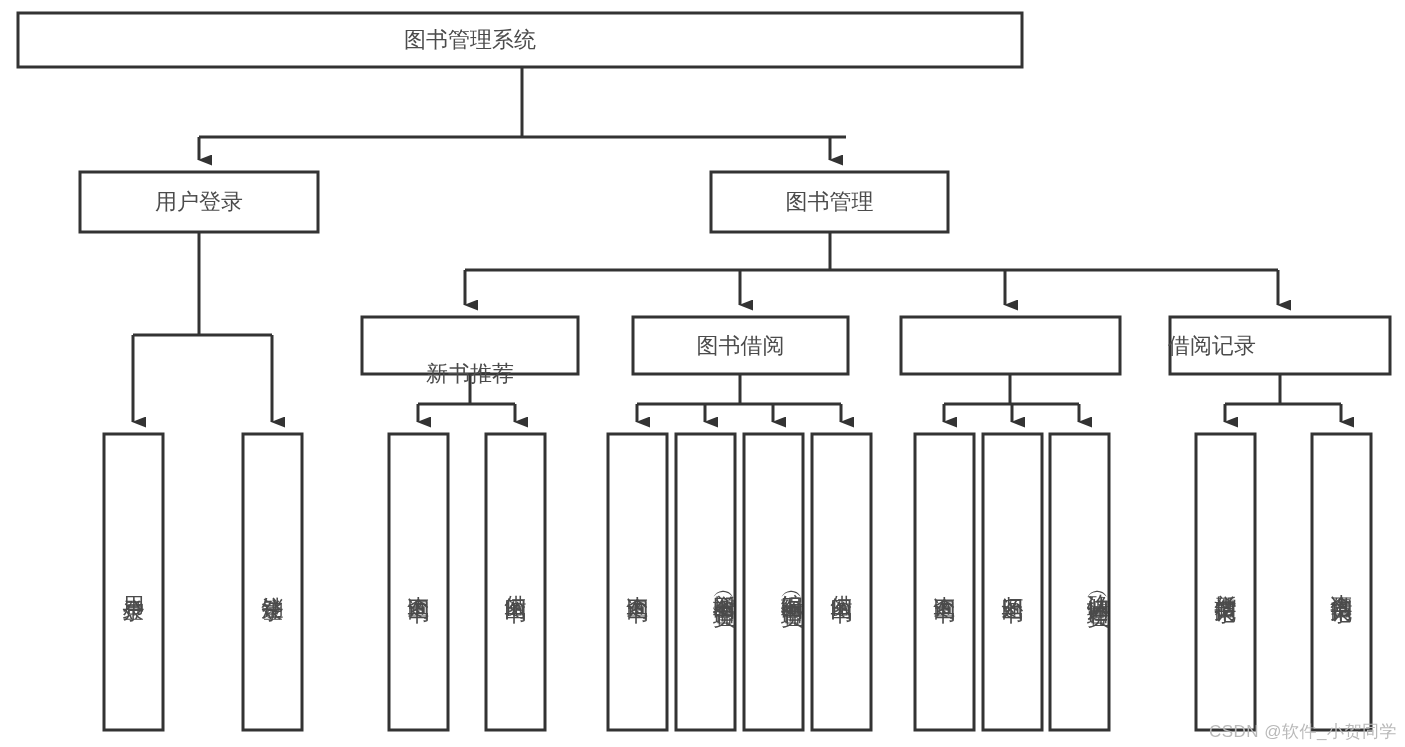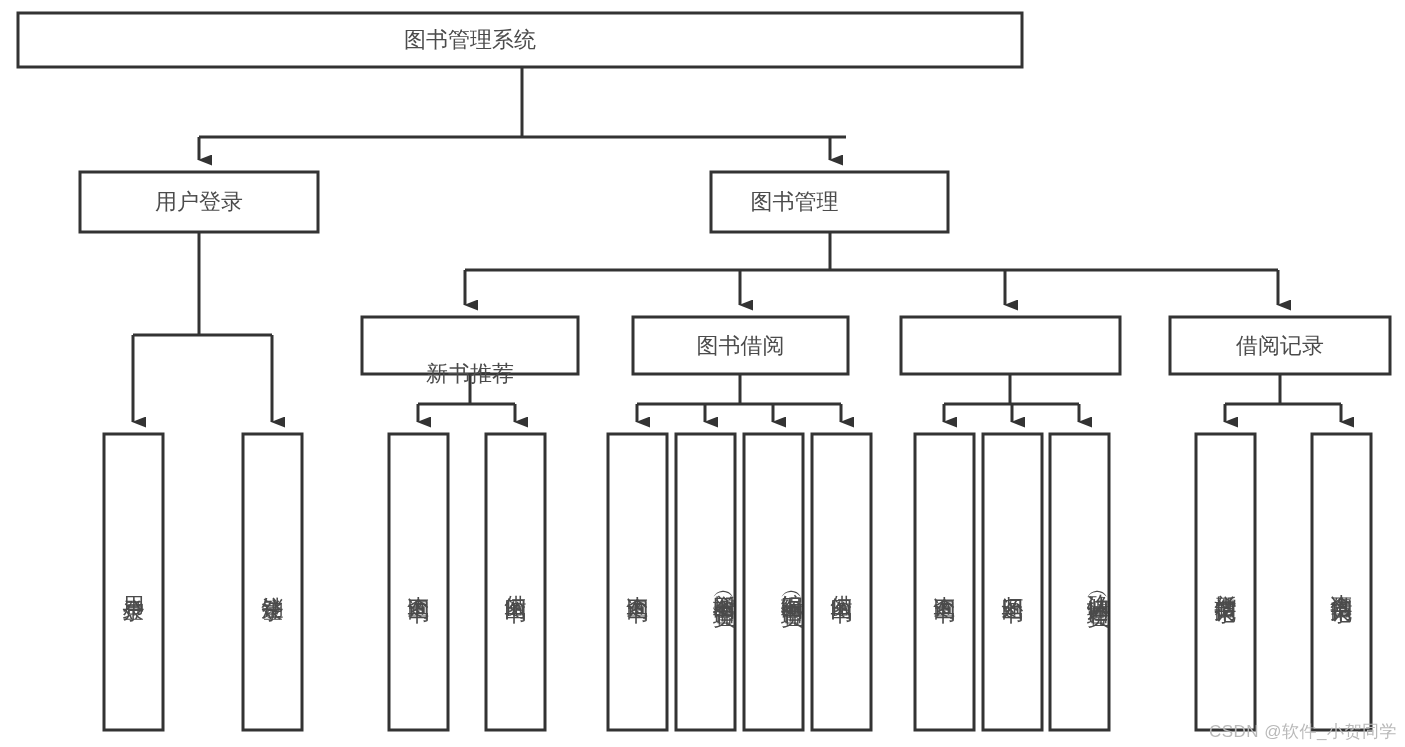--- a/index.html
+++ b/index.html
@@ -166,25 +166,25 @@
     <rect class="node-box" x="983" y="434" width="59" height="296"></rect>
     <rect class="node-box" x="1050" y="434" width="59" height="296"></rect>
 
     <rect class="node-box" x="1196" y="434" width="59" height="296"></rect>
     <rect class="node-box" x="1312" y="434" width="59" height="296"></rect>
   </svg>
 
   <div class="node-label horizontal" style="left:18px; top:13px; width:904px; height:54px;text-align:center;">图书管理系统</div>
 
   <div class="node-label horizontal" style="left:80px; top:172px; width:238px; height:60px;">用户登录</div>
-  <div class="node-label horizontal" style="left:676px; top:172px; width:237px; height:60px;">图书管理</div>
+  <div class="node-label horizontal" style="left:711px; top:172px; width:237px; height:60px;">图书管理</div>
 
   <div class="node-label horizontal" style="left:362px; top:317px; width:216px; height:57px;margin-top:28px;">新书推荐</div>
   <div class="node-label horizontal" style="left:633px; top:317px; width:215px; height:57px;">图书借阅</div>
-  <div class="node-label horizontal" style="left:1170px; top:317px; width:220px; height:57px;">借阅记录</div>
+  <div class="node-label horizontal" style="left:1102px; top:317px; width:220px; height:57px;">借阅记录</div>
 
   <div class="node-label vertical" style="left:104px; top:434px; width:59px; height:296px;">用户登录</div>
   <div class="node-label vertical" style="left:243px; top:434px; width:59px; height:296px;">注销登录</div>
 
   <div class="node-label vertical" style="left:389px; top:434px; width:59px; height:296px;">查询图书</div>
   <div class="node-label vertical" style="left:486px; top:434px; width:59px; height:296px;">借阅图书</div>
 
   <div class="node-label vertical" style="left:608px; top:434px; width:59px; height:296px;">查询图书</div>
   <div class="node-label vertical" style="left:676px; top:440px; width:59px; height:290px; align-items:flex-start;">新增图书（管理员）</div>
   <div class="node-label vertical" style="left:744px; top:440px; width:59px; height:290px; align-items:flex-start;">编辑图书（管理员）</div>

